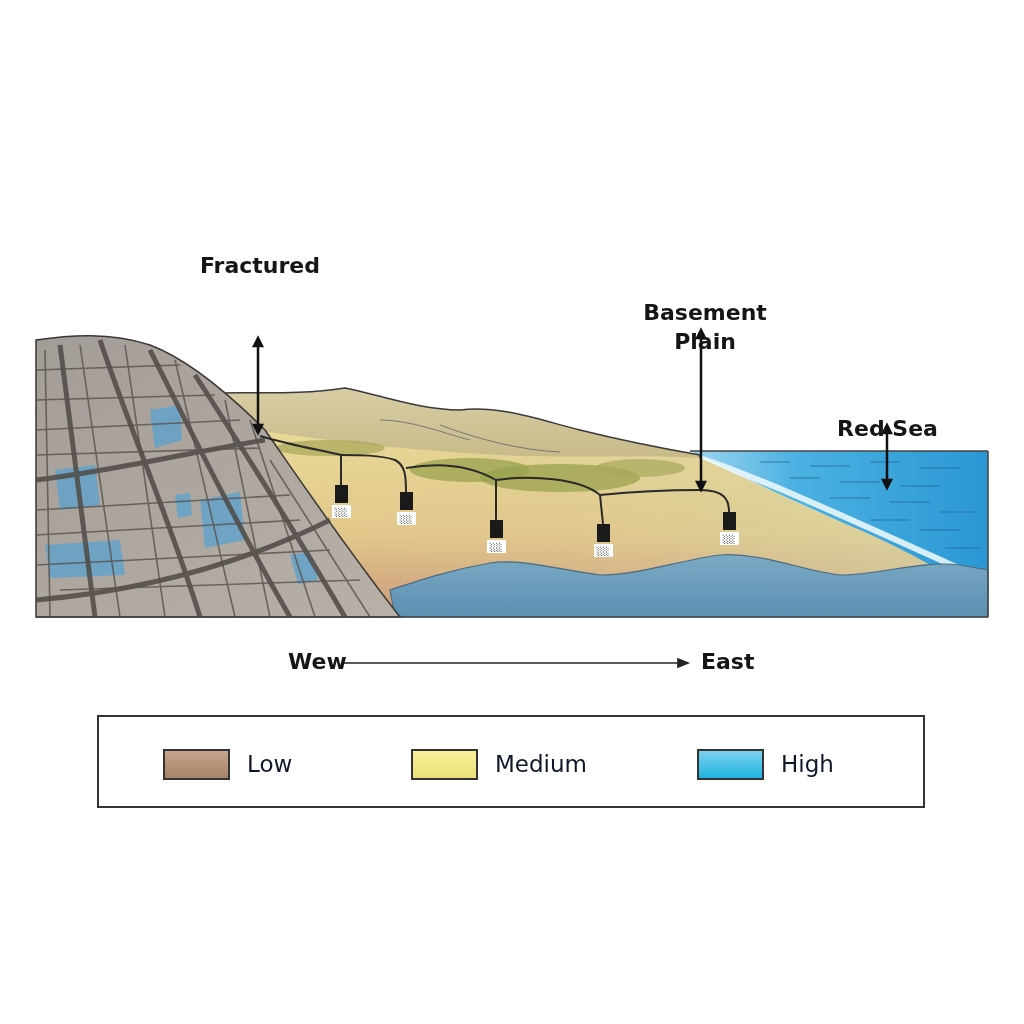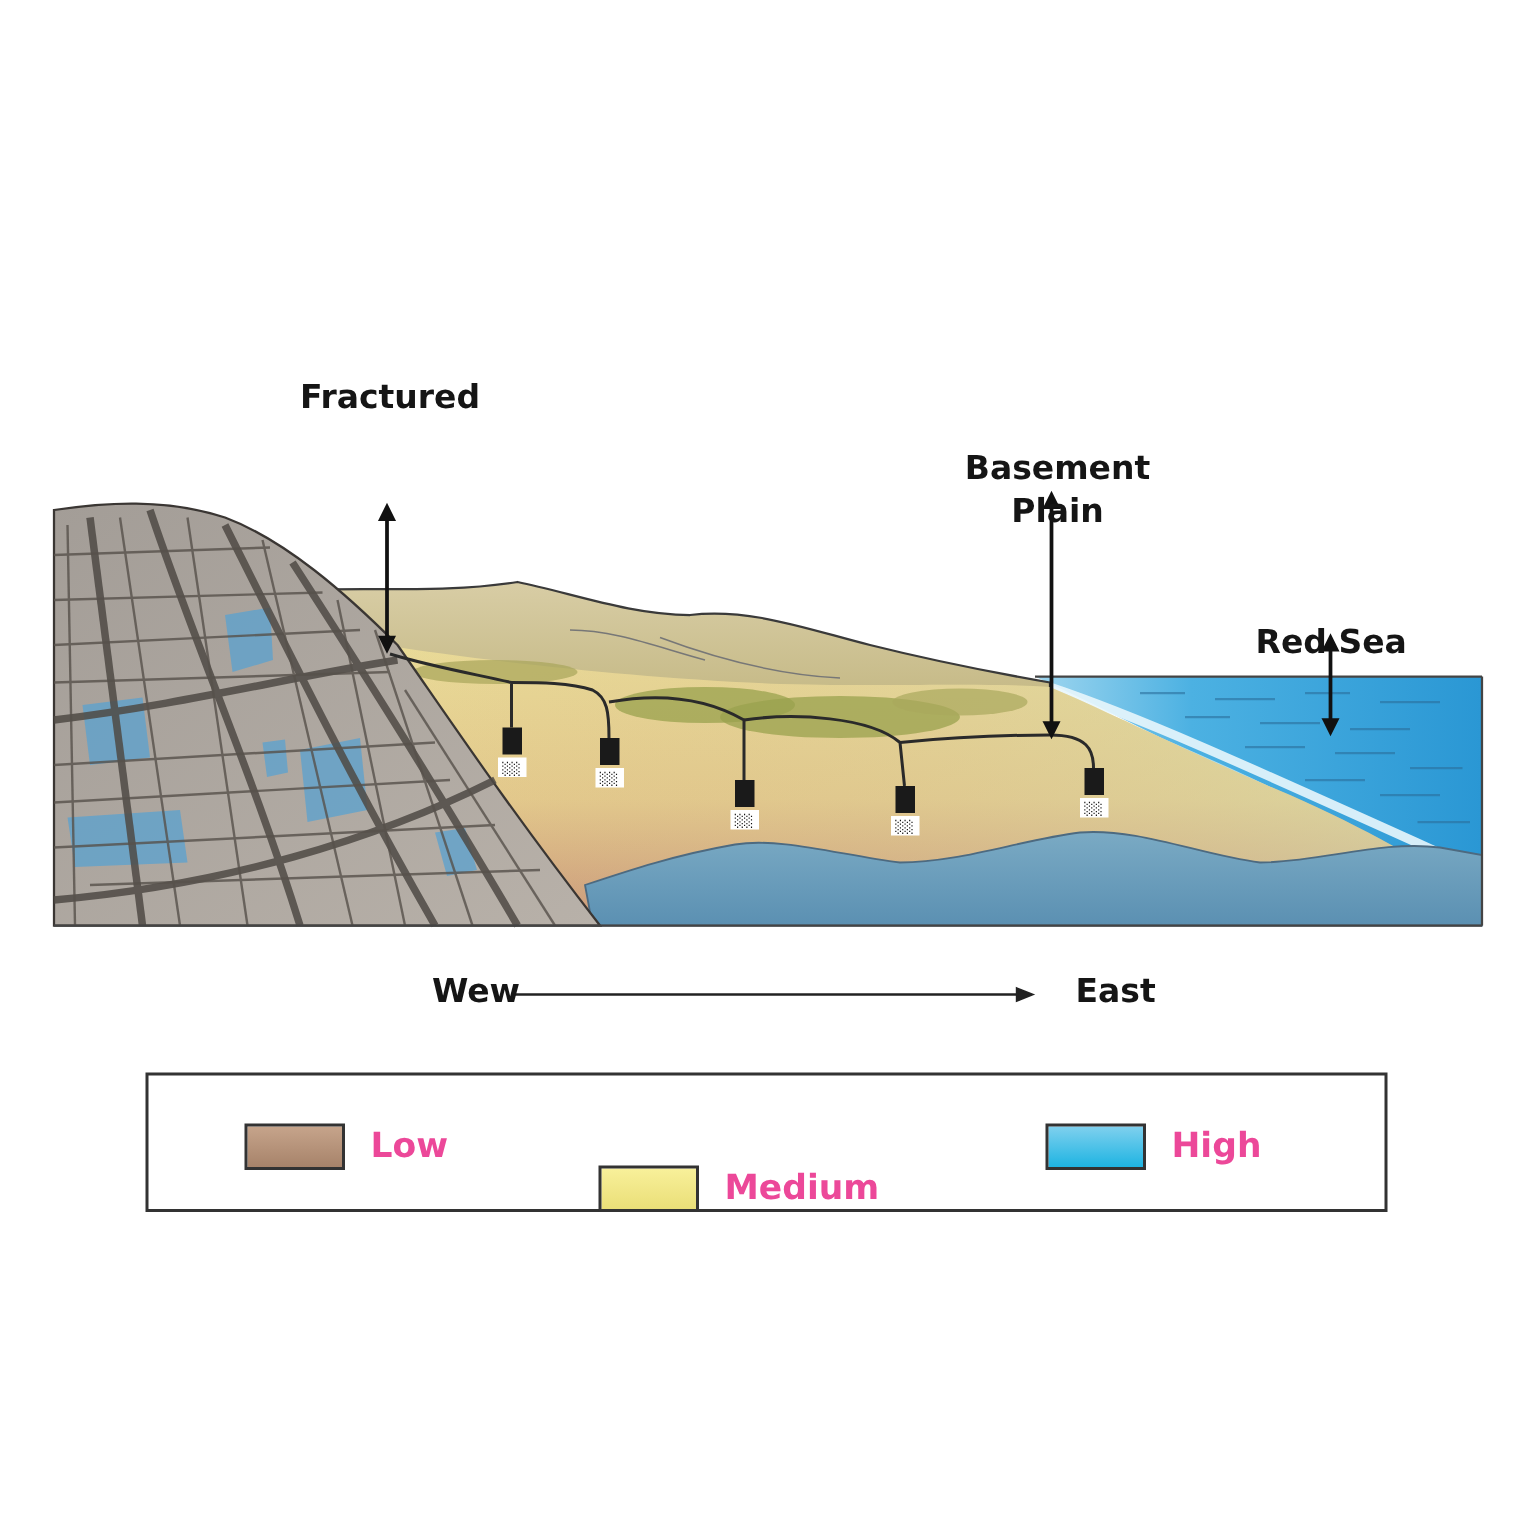--- a/index.html
+++ b/index.html
@@ -5,28 +5,28 @@
     html, body { margin: 0; padding: 0; background: #ffffff; }
     body { width: 1024px; height: 1024px; position: relative; overflow: hidden;
            font-family: "DejaVu Sans", "Liberation Sans", sans-serif; color: #111; }
     .label { position: absolute; font-weight: bold; font-size: 22px; line-height: 29px; text-align: center; color: #151515; }
     #lbl-fractured { left: 180px; top: 251px; width: 160px; }
     #lbl-coastal { left: 610px; top: 298px; width: 190px; }
     #lbl-redsea { left: 820px; top: 414px; width: 135px; }
     svg.diagram { position: absolute; left: 0; top: 0; }
     .dir-label { position: absolute; font-weight: bold; font-size: 22px; top: 649px; color: #151515; }
     #dir-west { left: 270px; margin-left: 18px; }
-    #dir-east { left: 701px; margin-left: 16px; }
+    #dir-east { left: 701px; }
     .legend { position: absolute; left: 97px; top: 715px; width: 828px; height: 93px;
               border: 2px solid #333; box-sizing: border-box; background: #fff; }
     .legend-item { position: absolute; top: 31px; height: 32px; display: flex; align-items: center; }
     .swatch { width: 67px; height: 31px; border: 2px solid #333; box-sizing: border-box; margin-right: 17px; }
-    .legend-text { font-weight: bold; font-size: 23px; color: #ec4899; }
+    .legend-text { font-weight: normal; font-size: 23px; color: #0f172a; }
     #legend-low { left: 64px; }
-    #legend-medium { left: 300px; margin-top: 28px; }
+    #legend-medium { left: 312px; }
     #legend-high { left: 574px; padding-left: 24px; }
   </style>
 </head>
 <body>
 
 <svg class="diagram" width="1024" height="1024" viewBox="0 0 1024 1024">
   <defs>
     <linearGradient id="sedGrad" x1="0" y1="0" x2="0" y2="1">
       <stop offset="0" stop-color="#e9db98"></stop>
       <stop offset="0.55" stop-color="#e3c98c"></stop>

